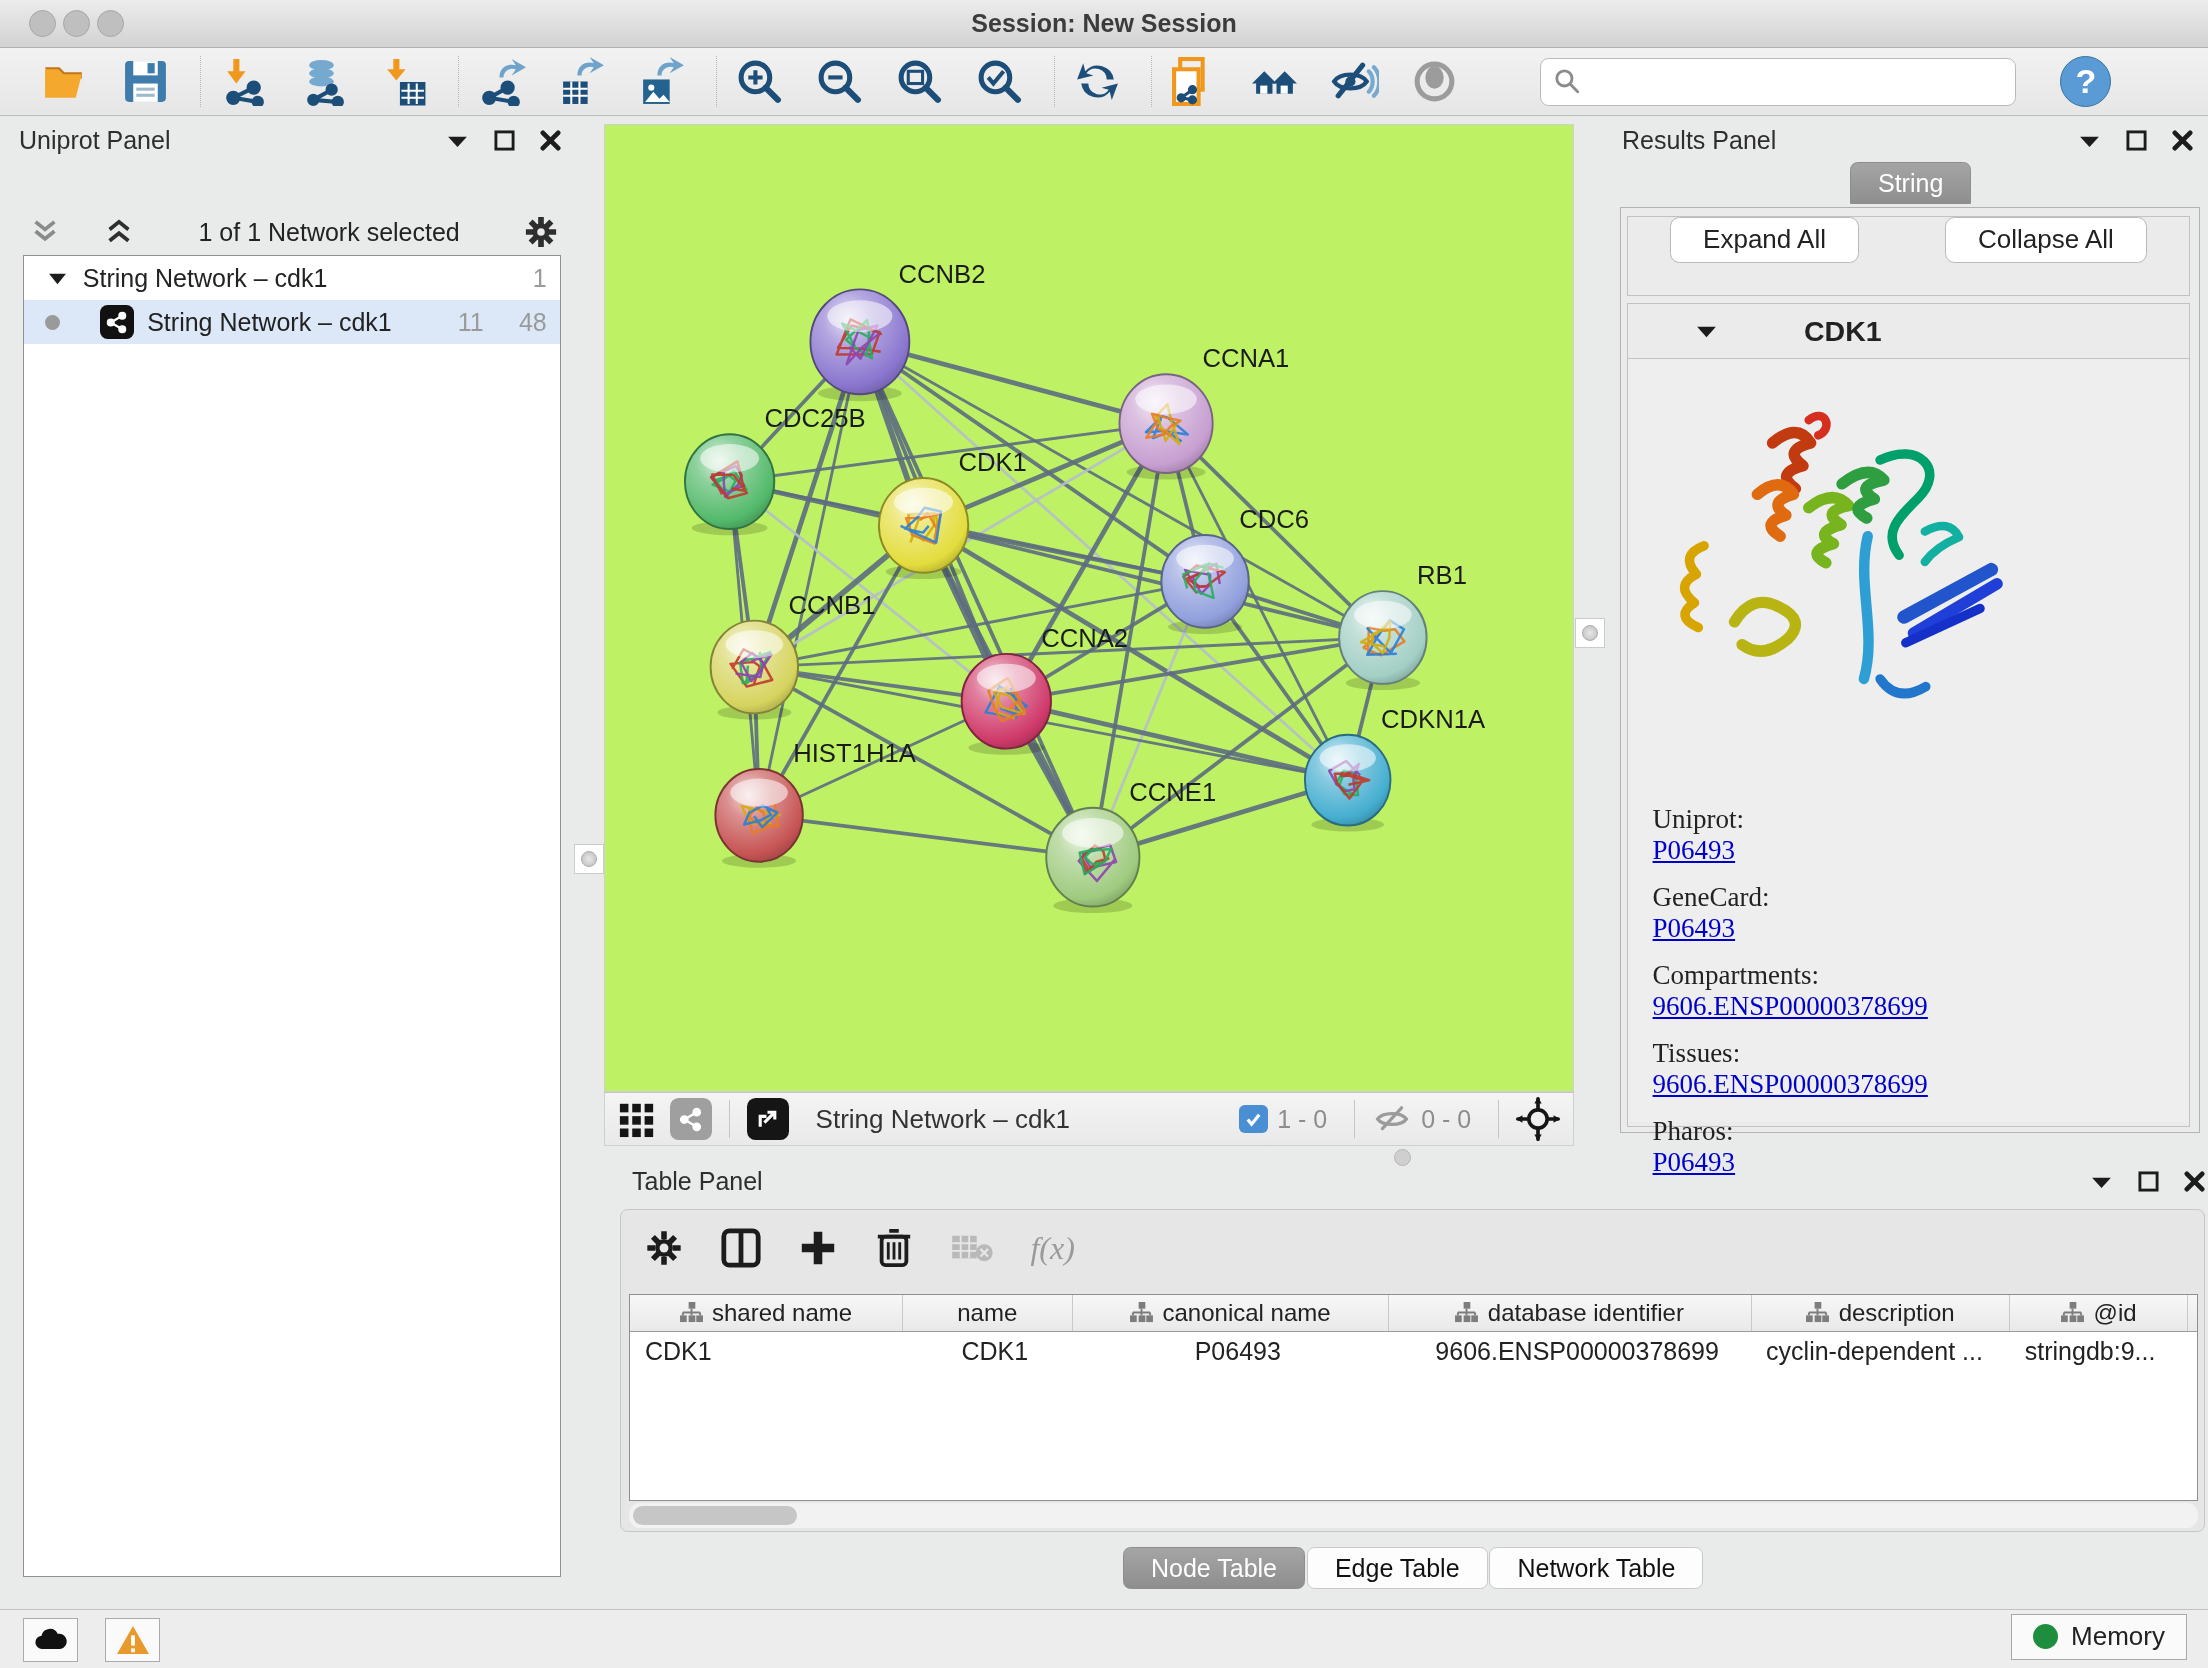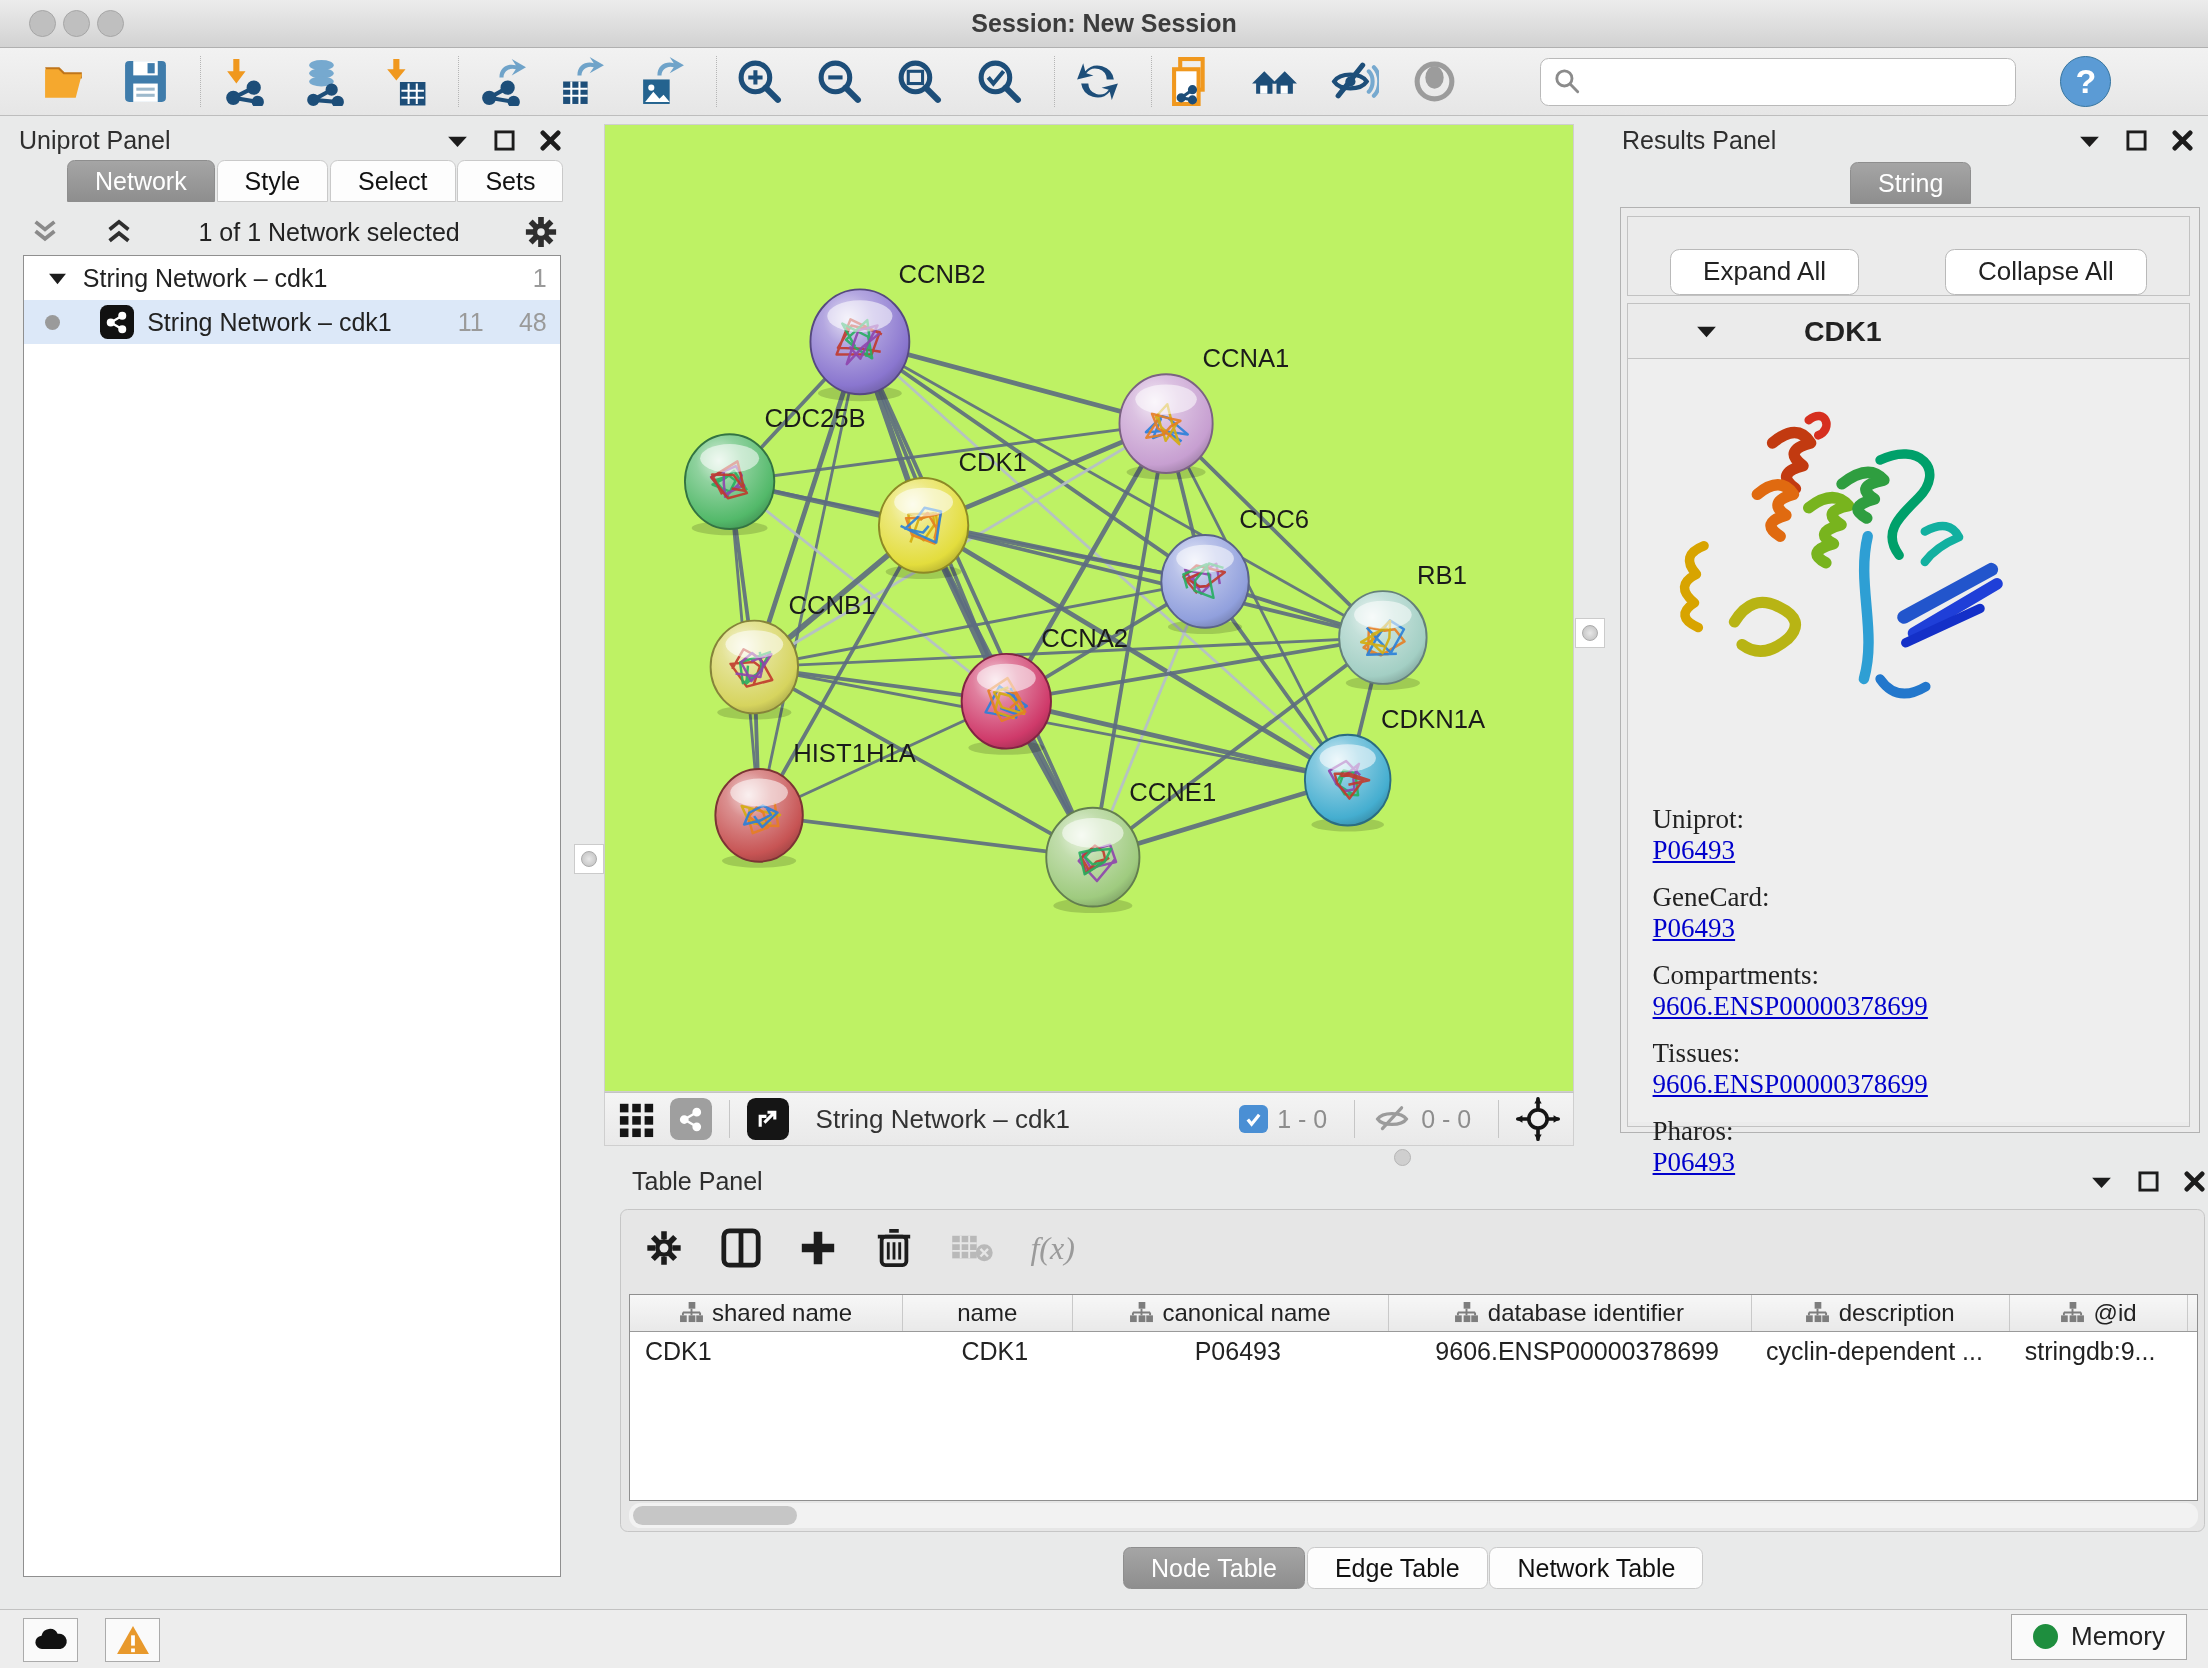--- a/index.html
+++ b/index.html
@@ -54,21 +54,21 @@
   
   .vh{width:30px;height:30px;background:#fff;border:1px solid #cbcbcb;display:flex;align-items:center;justify-content:center;}
   .vh i{width:16px;height:16px;border-radius:50%;background:radial-gradient(#e7e7e7,#bdbdbd);border:1px solid #ababab;display:block;}
   .pill{width:17px;height:17px;border-radius:50%;background:#cfcfcf;border:1px solid #b5b5b5;}
 
   
   #results-panel{left:1607px;top:116px;width:601px;height:1046px;}
   #rp-head{left:15px;top:9.5px;width:571px;display:flex;justify-content:space-between;align-items:center;position:absolute;}
   #rp-tab{left:243px;top:46px;position:absolute;}
   #rp-box{left:13.3px;top:91px;width:580px;height:926px;border:1.9px solid #b2b2b2;background:#ebebeb;position:absolute;}
-  #rp-expandbox{left:5.7px;top:7.6px;width:563px;height:80px;border:1.9px solid #c2c2c2;position:absolute;display:flex;align-items:flex-end;justify-content:center;gap:86px;}
+  #rp-expandbox{left:5.7px;top:7.6px;width:563px;height:80px;border:1.9px solid #c2c2c2;position:absolute;display:flex;align-items:flex-start;justify-content:center;gap:86px;}
   .rp-btn{height:46px;line-height:42px;padding:0 32px;background:#fff;border:1px solid #b9b9b9;border-radius:9.5px;font-size:26px;}
   #rp-gene{left:5.7px;top:95px;width:563px;height:824px;border:1.9px solid #c2c2c2;position:absolute;}
   #rp-gene-head{height:55px;border-bottom:1.9px solid #c2c2c2;display:flex;align-items:center;padding-left:67px;gap:86px;}
   #rp-gene-symbol{font-size:28.5px;font-weight:bold;}
   #rp-gene-body{padding:17px 0 0 21px;height:763px;position:relative;background:#eeeeee;}
   #rp-desc{font-size:26px;color:#111;}
   #crosslinks{position:absolute;left:7.6px;top:445px;font-family:"Liberation Serif","DejaVu Serif",serif;}
   #crosslinks h3{font-size:29.5px;margin-bottom:15px;}
   .cl-row{display:flex;font-size:27px;margin-bottom:16px;padding-left:17px;flex-direction:column;}
   .cl-row .cl-label{width:198px;}
@@ -283,26 +283,20 @@
       <svg width="23" height="15" viewBox="0 0 24 16">
           <polygon points="2,4 22,4 12,15" fill="#1c1c1c"></polygon>
         </svg>
       <svg width="21" height="21" viewBox="0 0 22 22">
           <rect x="2" y="2" width="18" height="18" fill="none" stroke="#1c1c1c" stroke-width="3"></rect>
         </svg>
       <svg width="21" height="21" viewBox="0 0 22 22">
           <path d="M3 3l16 16M19 3L3 19" stroke="#1c1c1c" stroke-width="5" stroke-linecap="round"></path>
         </svg>
     </span>
-  </div>
-  <div id="cp-tabs" class="tabs">
-    <div class="tab sel">Network</div>
-    <div class="tab">Style</div>
-    <div class="tab">Select</div>
-    <div class="tab">Sets</div>
   </div>
   <div id="cp-toolrow">
     <svg width="32" height="28.5" style="margin-right:13.3px" viewBox="0 0 34 30">
         <g fill="none" stroke="#8a8a8a" stroke-width="4">
           <path d="M7 4l10 8 10-8"></path>
           <path d="M7 14l10 8 10-8"></path>
         </g>
       </svg>
     <svg width="32" height="28.5" viewBox="0 0 34 30">
         <g fill="none" stroke="#2e2e2e" stroke-width="4">

